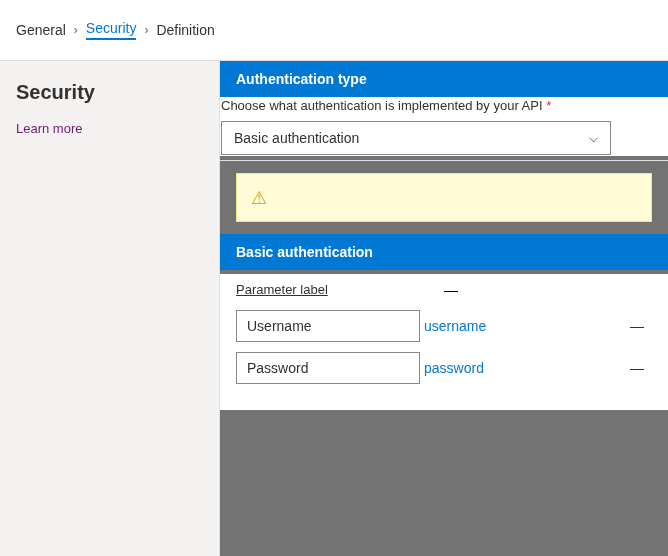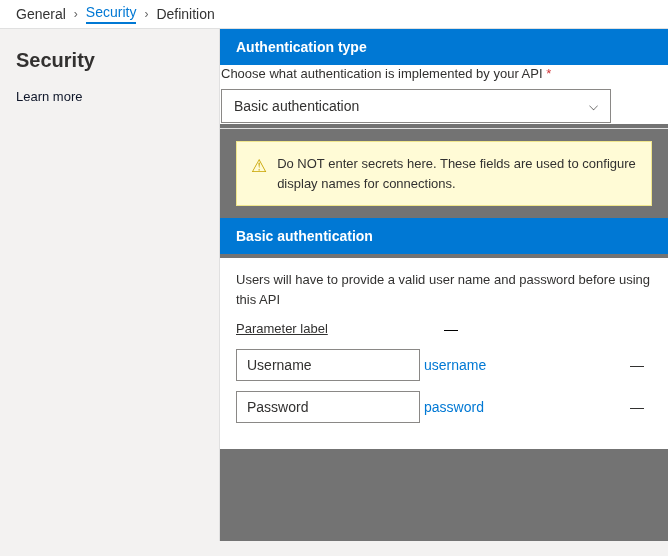--- a/index.html
+++ b/index.html
@@ -10,21 +10,21 @@
       width: 668px;
       height: 556px;
       overflow: hidden;
     }
 
     
     .breadcrumb {
       display: flex;
       align-items: center;
       background: #fff;
-      padding: 4px 16px;
+      padding: 20px 16px;
       border-bottom: 1px solid #e0e0e0;
       gap: 8px;
     }
     .breadcrumb-item {
       font-size: 14px;
       color: #333;
       cursor: pointer;
     }
     .breadcrumb-item.active {
       color: #0078d4;
@@ -56,21 +56,21 @@
       color: #323130;
       margin-bottom: 16px;
     }
     .sidebar-desc {
       font-size: 13px;
       color: #323130;
       line-height: 1.5;
       margin-bottom: 4px;
     }
     .sidebar-link {
-      color: #0f172a;
+      color: #701a75;
       font-size: 13px;
       cursor: pointer;
       text-decoration: none;
     }
 
     
     .content {
       flex: 1;
       background: #737373;
       overflow-y: auto;
@@ -246,27 +246,25 @@
       <div class="dropdown">
         <span class="dropdown-text">Basic authentication</span>
         <span class="dropdown-arrow">⌵</span>
       </div>
     </div>
 
     <div class="divider-line"></div>
 
     <div class="warning-banner">
       <span class="warning-icon">⚠</span>
-      <span class="warning-text">Do NOT enter secrets here. These fields are used to configure display names for connections.</span>
     </div>
 
     <div class="section-header">Basic authentication</div>
 
     <div class="basic-auth-section">
-      <div class="basic-auth-desc">Users will have to provide a valid user name and password before using this API</div>
 
       <div class="params-table">
 
         <div class="params-header-row">
           <div class="params-col-label">Parameter label</div>
           <div class="params-col-delete">—</div>
         </div>
 
         <div class="param-row">
           <input type="text" class="param-input" value="Username" style="">

